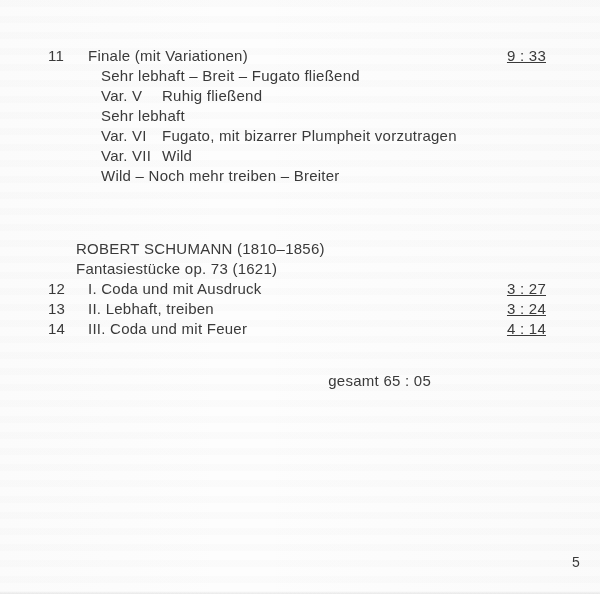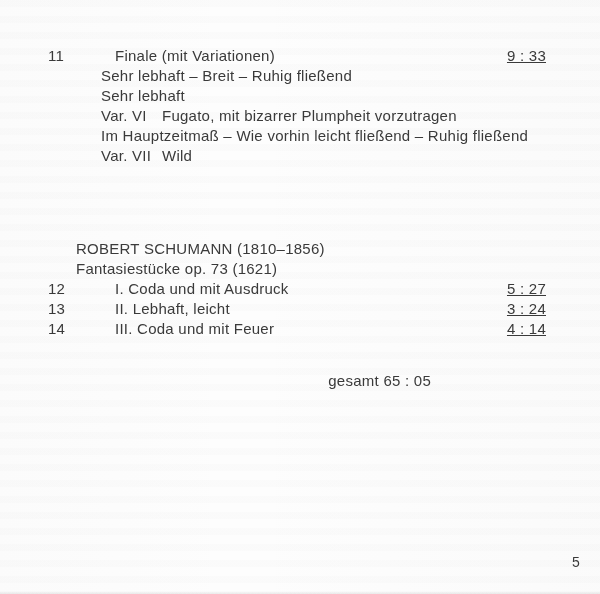--- a/index.html
+++ b/index.html
@@ -31,21 +31,21 @@
     pointer-events:none;
   }
   .block{position:absolute;left:0;width:600px;}
   .line{line-height:20px;font-size:15px;letter-spacing:0.25px;white-space:nowrap;}
   .track-row{
     display:flex;
     padding-left:48px;padding-right:54px;
     line-height:20px;font-size:15px;letter-spacing:0.25px;
   }
   .num{width:40px;flex:0 0 40px;}
-  .title{flex:1 1 auto;white-space:nowrap;margin-left:27px;}
+  .title{flex:1 1 auto;white-space:nowrap;}
   .time{flex:0 0 auto;white-space:nowrap;text-decoration:underline;}
   .sublines{padding-left:101px;}
   .var-label{display:inline-block;width:61px;}
   .heading{padding-left:76px;}
   .total-row{
     position:absolute;left:0;width:484px;
     text-align:right;padding-right:53px;box-sizing:border-box;
     line-height:20px;font-size:15px;letter-spacing:0.25px;
   }
   .page-number{
@@ -60,52 +60,55 @@
   <div class="scan-texture"></div>
 
   <section class="block" style="top:46px">
     <div class="track-row">
       <span class="num">11</span>
       <span class="title">Finale (mit Variationen)</span>
       <span class="time">9 : 33</span>
     </div>
     <div class="sublines">
       <div class="line">
-        <span>Sehr lebhaft – Breit – Ruhig fließend</span>
+        <span>Sehr lebhaft – Breit – Fugato fließend</span>
+      </div>
+      <div class="line">
+        <span class="var-label">Var. V</span><span>Ruhig fließend</span>
       </div>
       <div class="line">
         <span>Sehr lebhaft</span>
       </div>
       <div class="line">
         <span class="var-label">Var. VI</span><span>Fugato, mit bizarrer Plumpheit vorzutragen</span>
       </div>
       <div class="line">
-        <span>Im Hauptzeitmaß – Wie vorhin leicht fließend – Ruhig fließend</span>
+        <span class="var-label">Var. VII</span><span>Wild</span>
       </div>
       <div class="line">
-        <span class="var-label">Var. VII</span><span>Wild</span>
+        <span>Wild – Noch mehr treiben – Breiter</span>
       </div>
     </div>
   </section>
 
   <section class="block" style="top:239px">
     <div class="line heading">
       <span>ROBERT SCHUMANN (1810–1856)</span>
     </div>
     <div class="line heading">
       <span>Fantasiestücke op. 73 (1621)</span>
     </div>
     <div class="track-row">
       <span class="num">12</span>
       <span class="title">I. Coda und mit Ausdruck</span>
-      <span class="time">5 : 27</span>
+      <span class="time">3 : 27</span>
     </div>
     <div class="track-row">
       <span class="num">13</span>
-      <span class="title">II. Lebhaft, leicht</span>
+      <span class="title">II. Lebhaft, treiben</span>
       <span class="time">3 : 24</span>
     </div>
     <div class="track-row">
       <span class="num">14</span>
       <span class="title">III. Coda und mit Feuer</span>
       <span class="time">4 : 14</span>
     </div>
   </section>
 
   <div class="total-row" style="top:371px">

